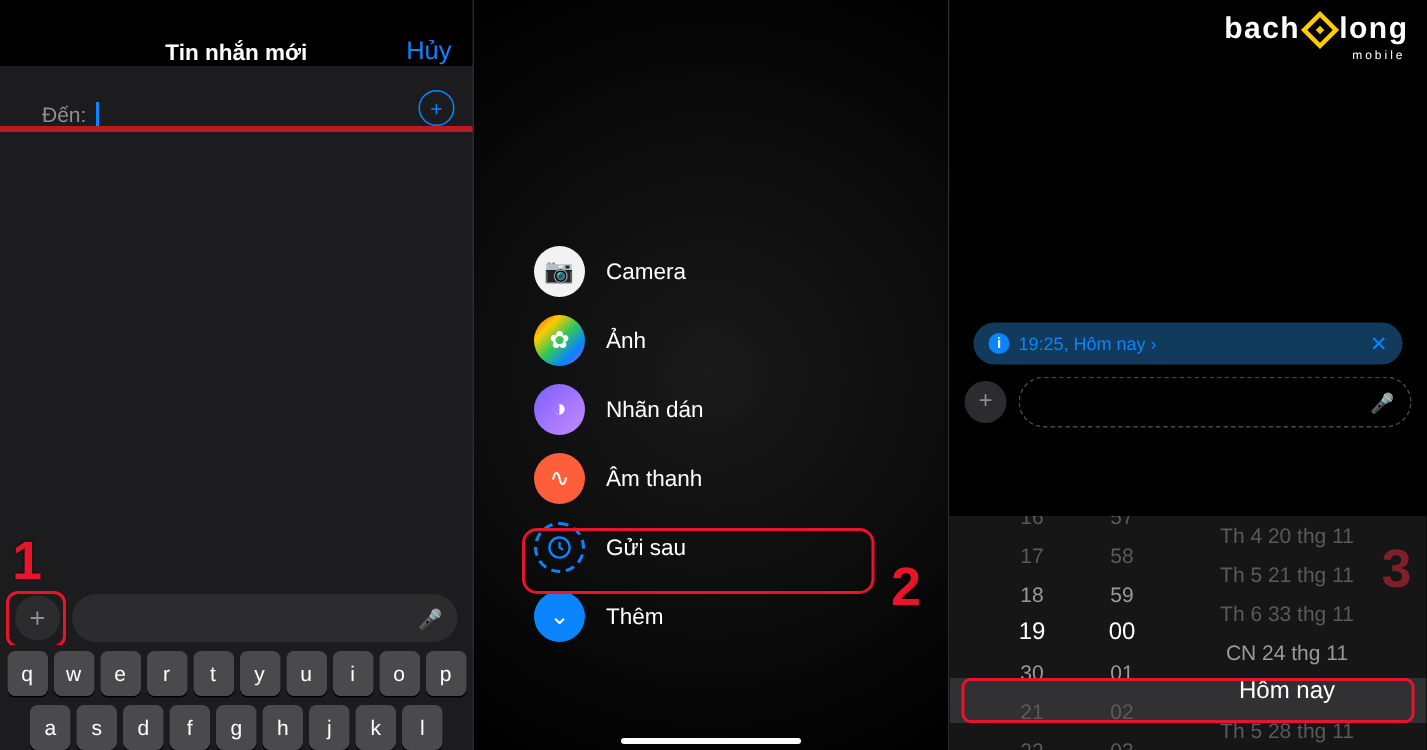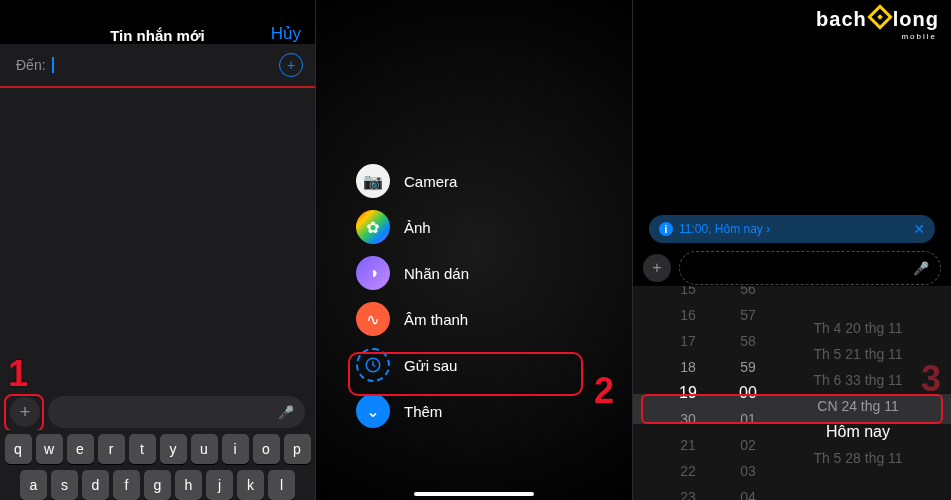--- a/index.html
+++ b/index.html
@@ -6,21 +6,21 @@
 body{background:#000;width:951px;height:500px;display:flex;overflow:hidden}
 .panel{position:relative;height:500px;background:#0a0a0a;color:#fff}
 .p1{width:316px;background:#1c1c1e;border-right:1px solid #2c2c2e}
 .p2{width:317px;background:radial-gradient(circle at 50% 50%,#1a1a1a,#000);border-right:1px solid #2c2c2e}
 .p3{width:318px;background:#000}
 
 .hdr{display:flex;align-items:flex-end;justify-content:center;height:44px;position:relative;background:#000000}
 .hdr-title{font-size:15px;font-weight:600;color:#fff}
 .hdr-cancel{position:absolute;right:14px;color:#0a84ff;font-size:17px}
 
-.to-row{display:flex;align-items:center;height:44px;padding:0 16px;border-bottom:2px solid #b91c1c;position:relative}
+.to-row{display:flex;align-items:flex-end;height:44px;padding:0 28px;border-bottom:4px solid #b91c1c;position:relative}
 .to-label{color:#8e8e93;font-size:14px;margin-right:6px}
 .caret{width:2px;height:16px;background:#0a84ff}
 .to-add{position:absolute;right:12px;width:24px;height:24px;border:1.5px solid #0a84ff;border-radius:50%;display:flex;align-items:center;justify-content:center;color:#0a84ff;font-size:14px}
 
 .step{position:absolute;color:#e8142a;font-size:36px;font-weight:700;text-shadow:0 0 2px #000}
 .step1{left:8px;bottom:105px}
 .step2{left:278px;top:370px}
 .step3{right:10px;bottom:100px}
 
 .compose-wrap{position:absolute;bottom:72px;left:0;right:0;padding:0 10px;display:flex;align-items:center;gap:8px}
@@ -39,35 +39,35 @@
 .mi-lbl{color:#fff;font-size:15px}
 .ic-cam{background:#f2f2f2;color:#000}
 .ic-photo{background:linear-gradient(135deg,#ff3b30,#ffcc00,#34c759,#0a84ff,#af52de)}
 .ic-stk{background:linear-gradient(135deg,#7d5fff,#c58bff)}
 .ic-audio{background:#ff5e3a}
 .ic-later{border:2px dashed #0a84ff}
 .ic-more{background:#0a84ff;color:#fff}
 .send-later-hl{position:absolute;border:2px solid #e8142a;border-radius:10px;left:32px;width:235px;height:44px;top:352px}
 .home-ind{position:absolute;bottom:4px;left:50%;transform:translateX(-50%);width:120px;height:4px;background:#fff;border-radius:3px}
 
-.logo{position:absolute;right:12px;top:8px;display:flex;gap:4px}
+.logo{position:absolute;right:12px;top:8px;display:flex;align-items:center;gap:4px}
 .logo-txt{color:#fff;font-size:20px;font-weight:600;letter-spacing:1px}
 .logo-sq{width:18px;height:18px;border:3px solid #ffcd04;transform:rotate(45deg);position:relative}
 .logo-sq:after{content:"";position:absolute;left:4px;top:4px;width:4px;height:4px;background:#ffcd04}
 .logo-sub{position:absolute;right:14px;top:32px;color:#fff;font-size:8px;letter-spacing:2px}
 .sched-msg-area{position:absolute;top:215px;left:10px;right:10px}
 .sched-pill{background:#123a5c;border-radius:14px;height:28px;display:flex;align-items:center;padding:0 10px;gap:6px;margin:0 6px 8px 6px}
 .sched-info{width:14px;height:14px;border-radius:50%;background:#0a84ff;color:#fff;font-size:10px;display:flex;align-items:center;justify-content:center;font-weight:700}
 .sched-lbl{color:#0a84ff;font-size:12px;flex:1}
 .sched-x{color:#0a84ff;font-size:14px}
 .compose-dashed{border:1.5px dashed #4a4a4c;border-radius:18px;height:34px;display:flex;align-items:center;justify-content:space-between;padding:0 10px}
 .compose-row{display:flex;align-items:center;gap:8px}
 .plus3{width:28px;height:28px;border-radius:50%;background:#2c2c2e;display:flex;align-items:center;justify-content:center;color:#8e8e93;font-size:16px;flex-shrink:0}
 
-.picker{position:absolute;bottom:0;left:0;right:0;height:214px;background:rgba(40,40,42,0.55);overflow:hidden}
+.picker{position:absolute;bottom:0;left:0;right:0;height:156px;background:rgba(40,40,42,0.55);overflow:hidden}
 .picker-col{position:absolute;top:0;bottom:0;display:flex;flex-direction:column;justify-content:center;text-align:center}
 .pc1{left:30px;width:50px}
 .pc2{left:90px;width:50px}
 .pc3{left:150px;width:150px;text-align:center}
 .pr{height:26px;line-height:26px;color:#5a5a5c;font-size:14px}
 .pr.sel{color:#fff;font-size:16px}
 .pr.near{color:#9a9a9c}
 .pick-hl{position:absolute;left:8px;right:8px;height:30px;border:2px solid #e8142a;border-radius:6px;top:108px}
 .picker-selbar{position:absolute;left:0;right:0;height:30px;background:rgba(100,100,102,0.35);top:108px}
 </style>
@@ -160,21 +160,21 @@
   <div class="logo">
     <span class="logo-txt">bach</span>
     <span class="logo-sq"></span>
     <span class="logo-txt">long</span>
   </div>
   <span class="logo-sub">mobile</span>
 
   <div class="sched-msg-area">
     <div class="sched-pill">
       <span class="sched-info">i</span>
-      <span class="sched-lbl"><span>11:00, Hôm nay</span> <span>›</span></span>
+      <span class="sched-lbl"><span>19:25, Hôm nay</span> <span>›</span></span>
       <span class="sched-x">✕</span>
     </div>
     <div class="compose-row">
       <span class="plus3">+</span>
       <div class="compose-dashed" style="flex:1">
         <span></span>
         <span class="mic">🎤</span>
       </div>
     </div>
   </div>

